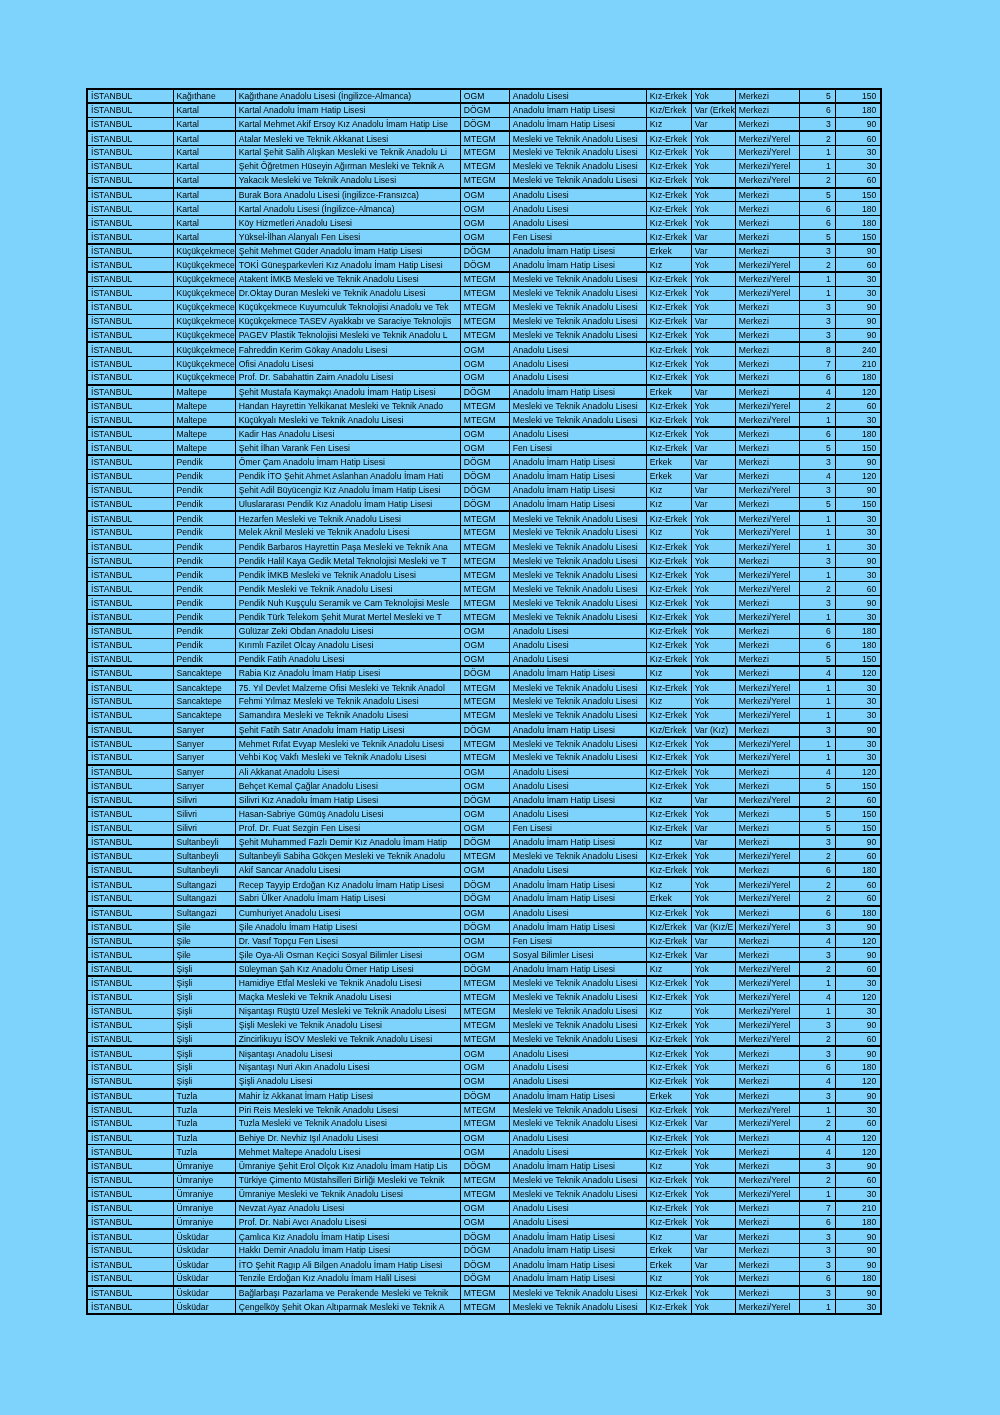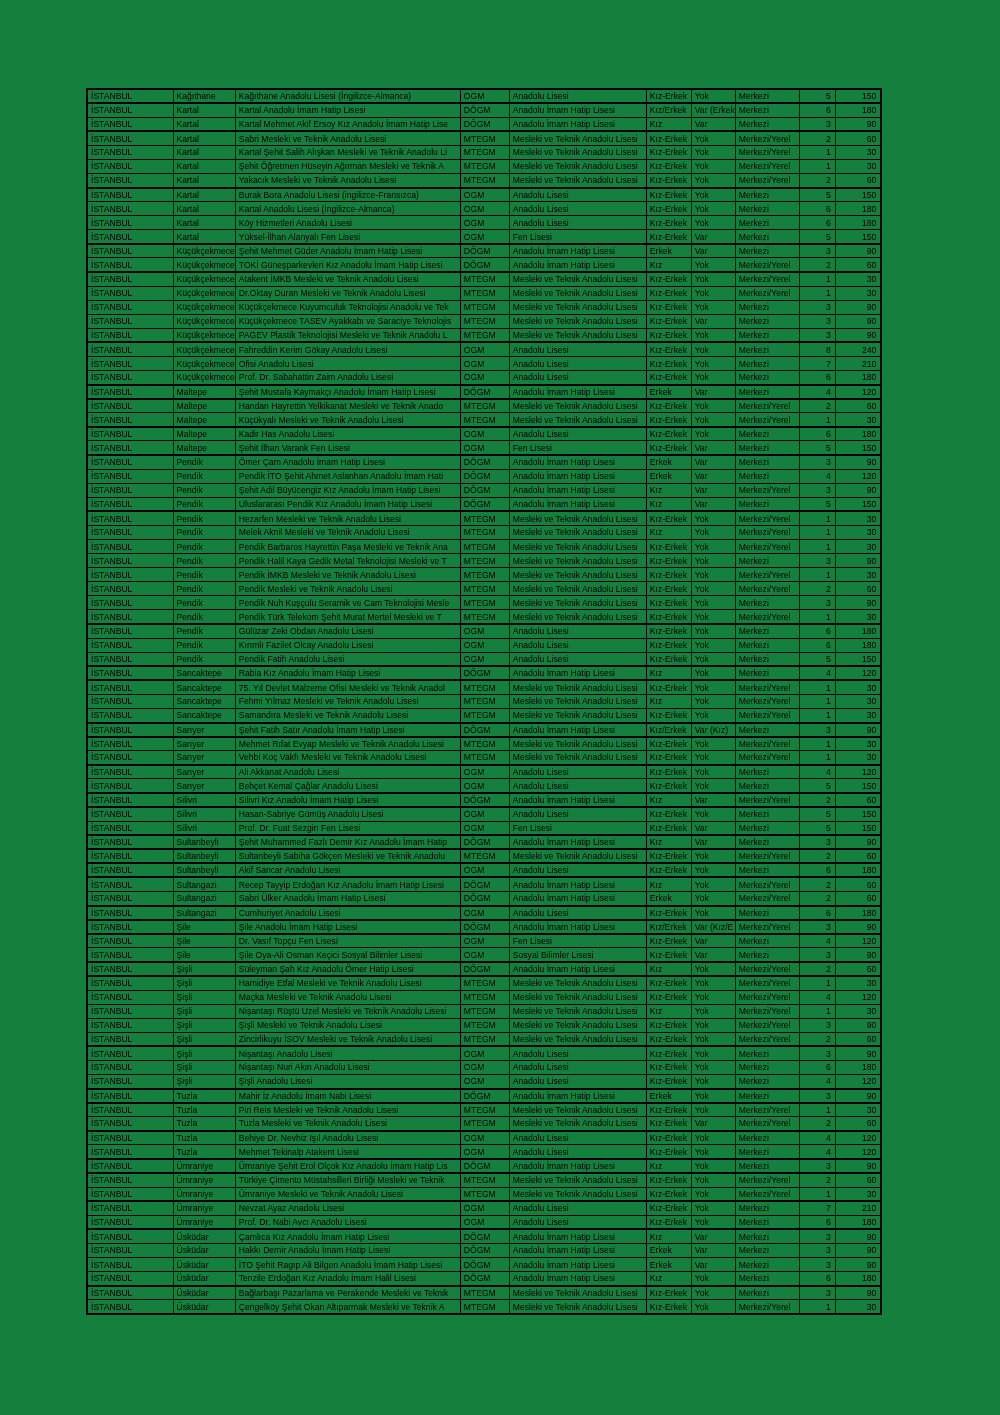--- a/index.html
+++ b/index.html
@@ -1,19 +1,19 @@
 <!DOCTYPE html>
 <html><head>
 <meta charset="utf-8">
 <style>
   html,body{margin:0;padding:0;background:#fff;}
   .page{
     position:relative;
     width:1000px;height:1415px;
-    background:#15803d;
+    background:#7dd3fc;
     font-family:"Liberation Sans",sans-serif;
     overflow:hidden;
   }
   table.sheet{
     position:absolute;
     left:86px;top:88px;
     border-collapse:collapse;
     table-layout:fixed;
     border:2px solid #000;
   }
@@ -94,21 +94,21 @@
           <td>Anadolu İmam Hatip Lisesi</td>
           <td>Kız</td>
           <td>Var</td>
           <td>Merkezi</td>
           <td class="num">3</td>
           <td class="num">90</td>
         </tr>
         <tr class="grp">
           <td>İSTANBUL</td>
           <td>Kartal</td>
-          <td>Sabri Mesleki ve Teknik Anadolu Lisesi</td>
+          <td>Atalar Mesleki ve Teknik Akkanat Lisesi</td>
           <td>MTEGM</td>
           <td>Mesleki ve Teknik Anadolu Lisesi</td>
           <td>Kız-Erkek</td>
           <td>Yok</td>
           <td>Merkezi/Yerel</td>
           <td class="num">2</td>
           <td class="num">60</td>
         </tr>
         <tr>
           <td>İSTANBUL</td>
@@ -910,21 +910,21 @@
           <td>Anadolu Lisesi</td>
           <td>Kız-Erkek</td>
           <td>Yok</td>
           <td>Merkezi</td>
           <td class="num">4</td>
           <td class="num">120</td>
         </tr>
         <tr class="grp">
           <td>İSTANBUL</td>
           <td>Tuzla</td>
-          <td>Mahir İz Anadolu İmam Nabi Lisesi</td>
+          <td>Mahir İz Akkanat İmam Hatip Lisesi</td>
           <td>DÖGM</td>
           <td>Anadolu İmam Hatip Lisesi</td>
           <td>Erkek</td>
           <td>Yok</td>
           <td>Merkezi</td>
           <td class="num">3</td>
           <td class="num">90</td>
         </tr>
         <tr class="grp">
           <td>İSTANBUL</td>
@@ -958,21 +958,21 @@
           <td>Anadolu Lisesi</td>
           <td>Kız-Erkek</td>
           <td>Yok</td>
           <td>Merkezi</td>
           <td class="num">4</td>
           <td class="num">120</td>
         </tr>
         <tr>
           <td>İSTANBUL</td>
           <td>Tuzla</td>
-          <td>Mehmet Tekinalp Atakent Lisesi</td>
+          <td>Mehmet Maltepe Anadolu Lisesi</td>
           <td>OGM</td>
           <td>Anadolu Lisesi</td>
           <td>Kız-Erkek</td>
           <td>Yok</td>
           <td>Merkezi</td>
           <td class="num">4</td>
           <td class="num">120</td>
         </tr>
         <tr class="grp">
           <td>İSTANBUL</td>

